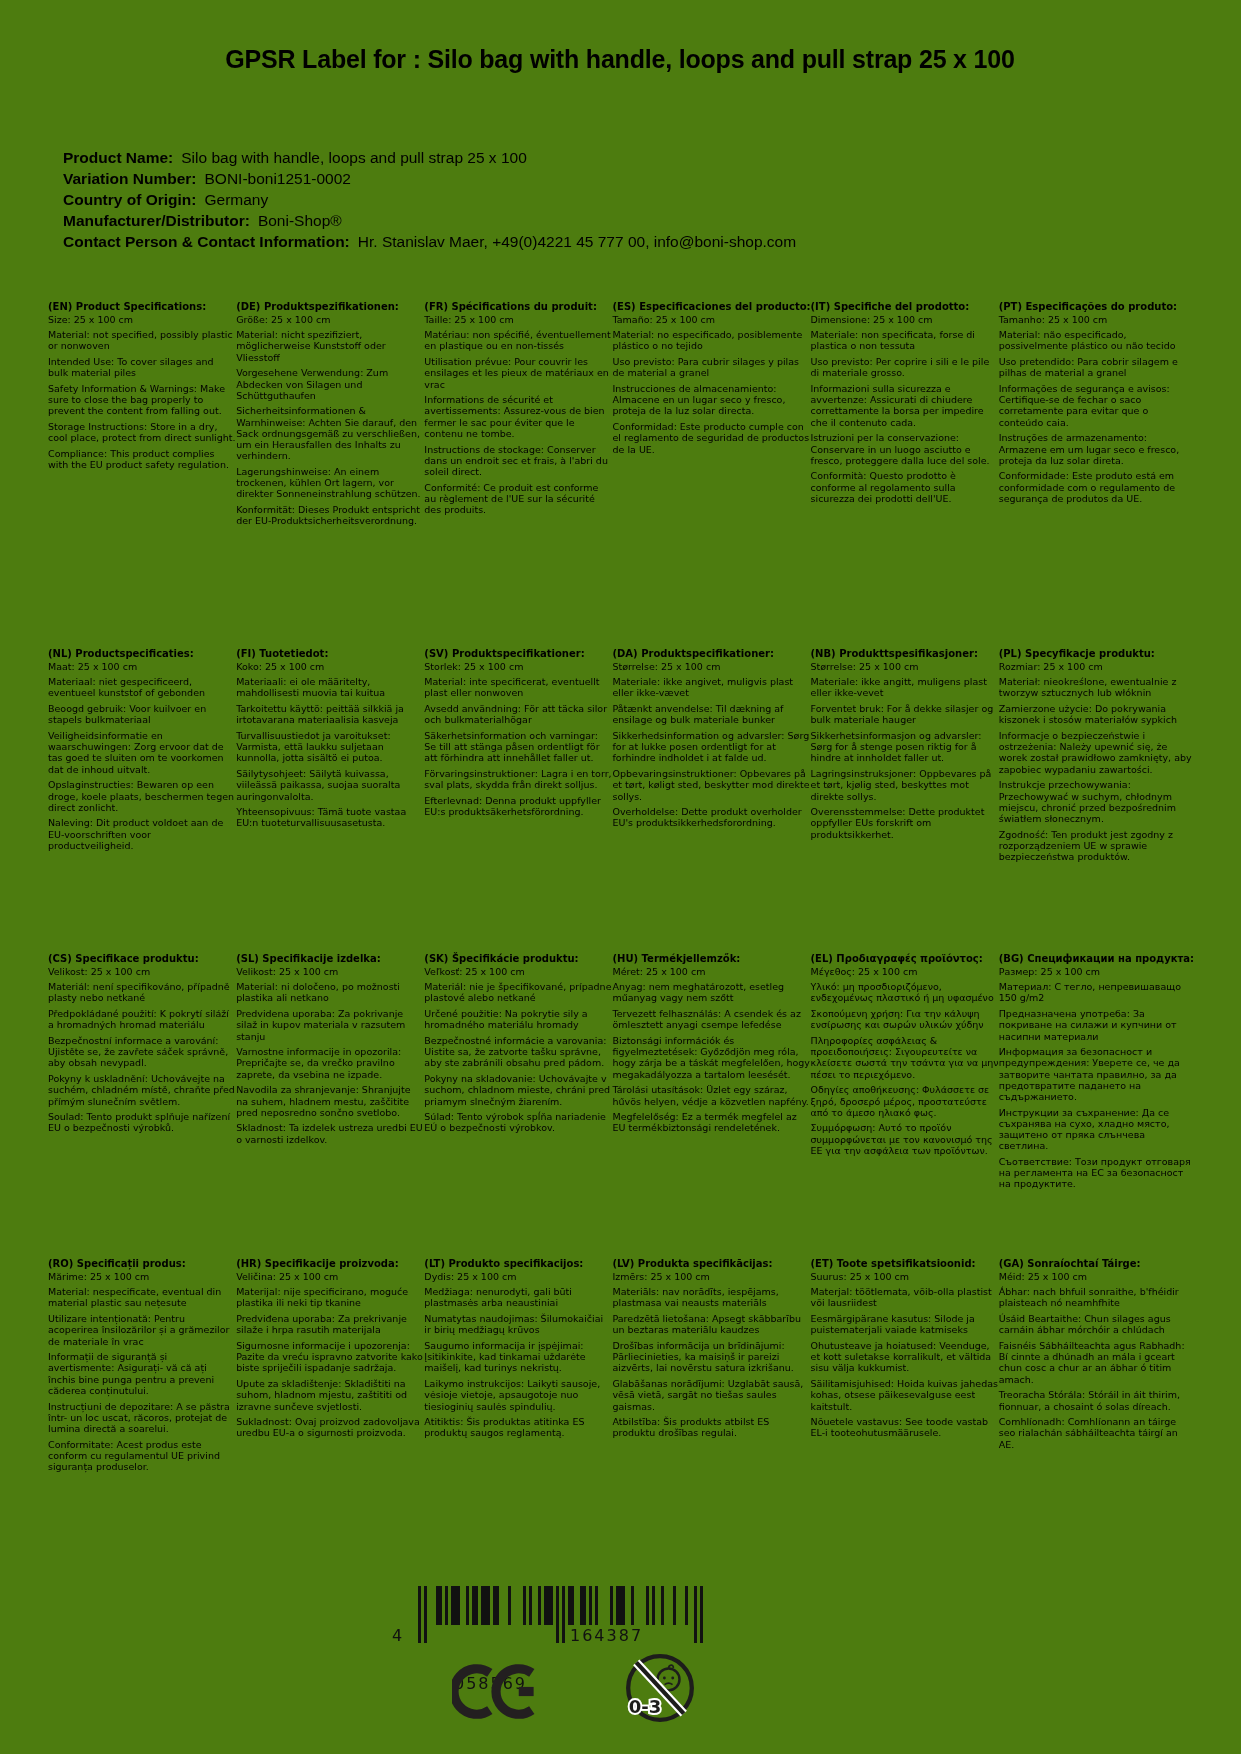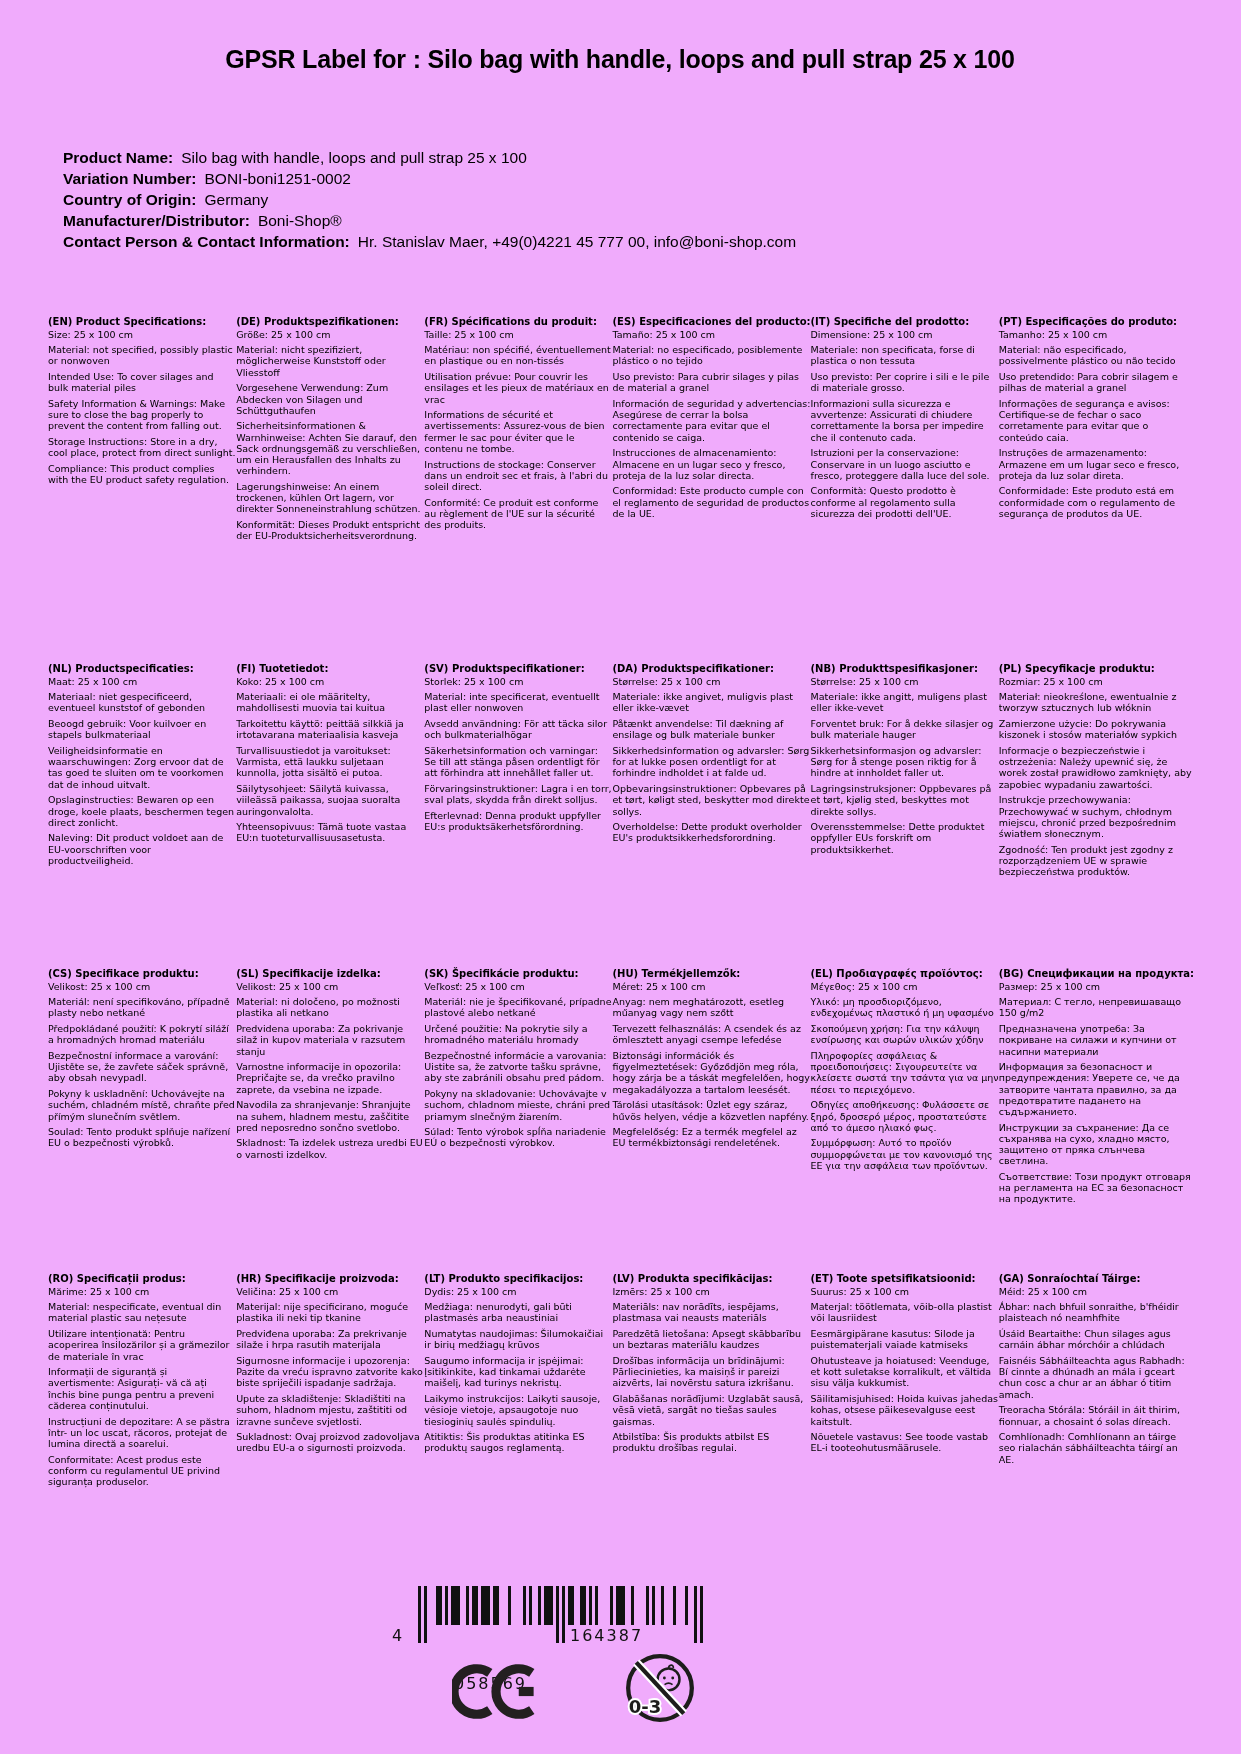--- a/index.html
+++ b/index.html
@@ -1,21 +1,21 @@
 <!DOCTYPE html>
 <html><head>
 <meta charset="utf-8">
 <style>
   * { margin: 0; padding: 0; box-sizing: border-box; }
   html, body { background: #ffffff; }
   .page {
     position: relative;
     width: 1241px;
     height: 1754px;
-    background: #f0abfc;
+    background: #4d7c0f;
     color: #000;
     font-family: "DejaVu Sans", sans-serif;
     overflow: hidden;
   }
   .title {
     position: absolute;
     top: 42px;
     left: 170px;
     width: 900px;
     text-align: center;
@@ -31,21 +31,21 @@
     left: 55px;
     top: 147px;
     font-family: "Liberation Sans", sans-serif;
     font-size: 15.5px;
   }
   .pi-row { line-height: 21px; white-space: nowrap; }
   .pi-label { font-weight: bold; margin-right: 8px; margin-left: 8px; }
   .spec-grid {
     position: absolute;
     left: 48px;
-    top: 316px;
+    top: 301px;
     width: 1146px;
     display: grid;
     grid-template-columns: repeat(6, 1fr);
     grid-template-rows: 347px 305px 305px 300px;
   }
   .spec-block { font-size: 9.5px; }
   .spec-heading {
     font-weight: bold;
     font-size: 10px;
     line-height: 1.25;
@@ -129,21 +129,20 @@
         <p class="spec-line">Utilisation prévue: Pour couvrir les ensilages et les pieux de matériaux en vrac</p>
         <p class="spec-line">Informations de sécurité et avertissements: Assurez-vous de bien fermer le sac pour éviter que le contenu ne tombe.</p>
         <p class="spec-line">Instructions de stockage: Conserver dans un endroit sec et frais, à l'abri du soleil direct.</p>
         <p class="spec-line">Conformité: Ce produit est conforme au règlement de l'UE sur la sécurité des produits.</p>
       </div>
       <div class="spec-block">
         <div class="spec-heading">(ES) Especificaciones del producto:</div>
         <p class="spec-line">Tamaño: 25 x 100 cm</p>
         <p class="spec-line">Material: no especificado, posiblemente plástico o no tejido</p>
         <p class="spec-line">Uso previsto: Para cubrir silages y pilas de material a granel</p>
-        <p class="spec-line">Información de seguridad y advertencias: Asegúrese de cerrar la bolsa correctamente para evitar que el contenido se caiga.</p>
         <p class="spec-line">Instrucciones de almacenamiento: Almacene en un lugar seco y fresco, proteja de la luz solar directa.</p>
         <p class="spec-line">Conformidad: Este producto cumple con el reglamento de seguridad de productos de la UE.</p>
       </div>
       <div class="spec-block">
         <div class="spec-heading">(IT) Specifiche del prodotto:</div>
         <p class="spec-line">Dimensione: 25 x 100 cm</p>
         <p class="spec-line">Materiale: non specificata, forse di plastica o non tessuta</p>
         <p class="spec-line">Uso previsto: Per coprire i sili e le pile di materiale grosso.</p>
         <p class="spec-line">Informazioni sulla sicurezza e avvertenze: Assicurati di chiudere correttamente la borsa per impedire che il contenuto cada.</p>
         <p class="spec-line">Istruzioni per la conservazione: Conservare in un luogo asciutto e fresco, proteggere dalla luce del sole.</p>

